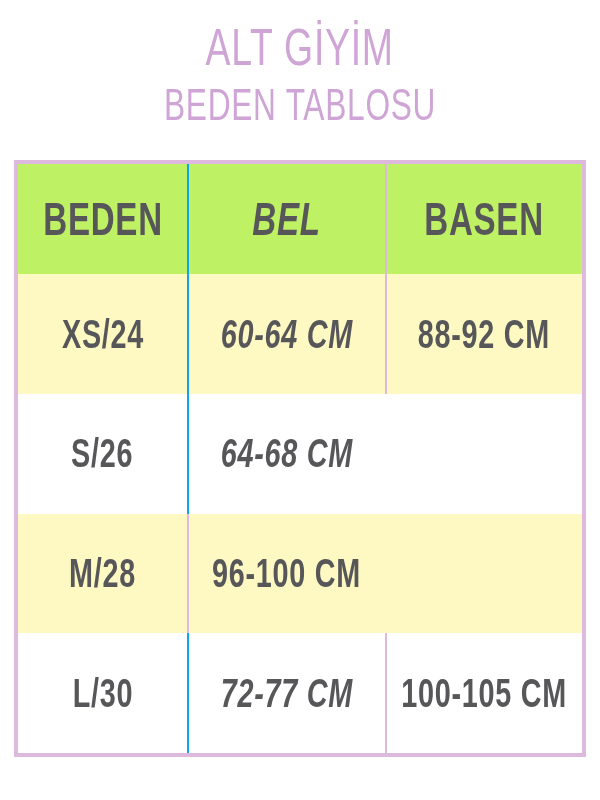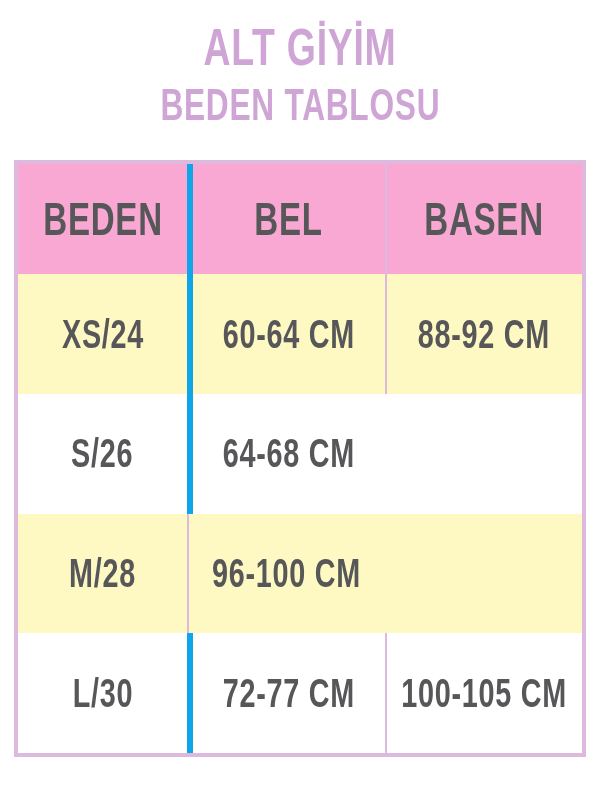--- a/index.html
+++ b/index.html
@@ -23,21 +23,21 @@
     white-space: nowrap;
     letter-spacing: 1px;
   }
   .title-block {
     position: absolute;
     top: 18px;
     left: 0;
     width: 600px;
     text-align: center;
     color: #cfa5d6;
-    font-weight: bold;
+    font-weight: normal;
   }
   .title-line1 {
     font-size: 52px;
     line-height: 58px;
   }
   .title-line2 {
     font-size: 44px;
     line-height: 58px;
   }
   .size-table {
@@ -52,36 +52,36 @@
     flex-direction: column;
     background: #ffffff;
   }
   .trow {
     display: flex;
     flex: 1 1 0;
     min-height: 0;
   }
   .trow.header-row {
     flex: 0.92 1 0;
-    background: #f9a8d4;
+    background: #bef264;
   }
   .trow.alt {
     background: #fef9c3;
   }
   .tcell {
     display: flex;
     align-items: center;
     justify-content: center;
     box-sizing: border-box;
     color: #57575a;
     font-weight: bold;
     overflow: hidden;
   }
   .col-size { width: 30%; }
-  .col-waist { width: 35%; border-left: 6px solid #0ea5e9; }
+  .col-waist { width: 35%; border-left: 2px solid #0ea5e9; font-style: italic; }
   .col-hip  { width: 35%; border-left: 2px solid #ddb9de; text-align: right; }
   .header-row .tcell { font-size: 46px; }
   .trow .tcell { font-size: 40px; }
   .header-row .tcell { font-size: 46px; }
 </style>
 </head>
 <body>
 
 <div class="page">
 

